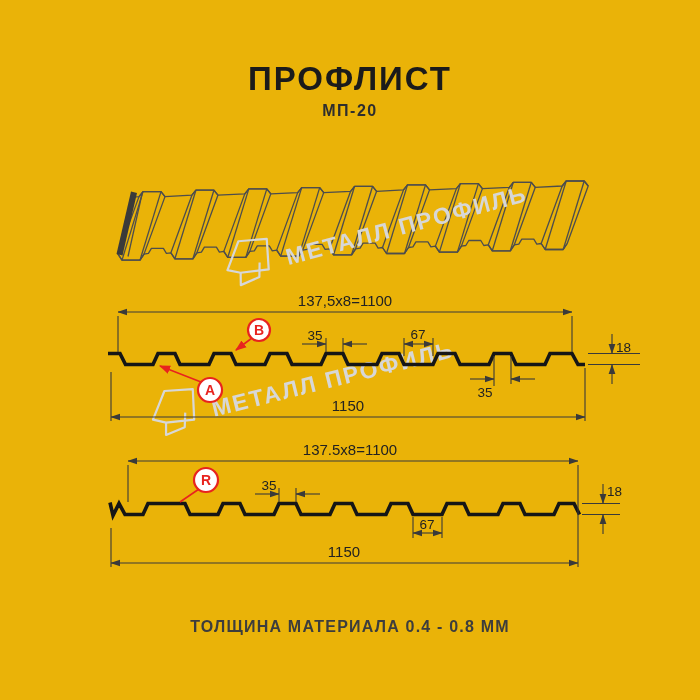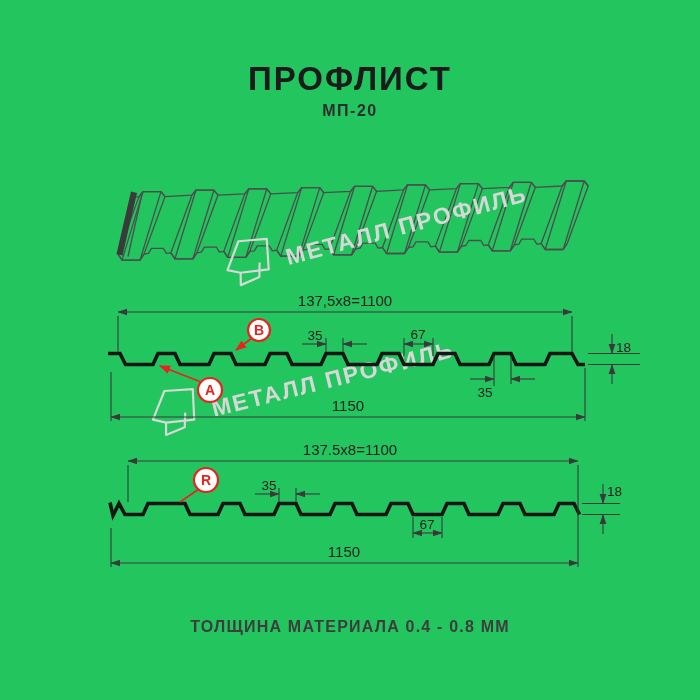--- a/index.html
+++ b/index.html
@@ -1,16 +1,16 @@
 <!DOCTYPE html>
 <html><head>
 <meta charset="utf-8">
 <style>
   html,body{margin:0;padding:0;background:#fff;}
-  .page{position:relative;width:700px;height:700px;background:#22c55e;overflow:hidden;
+  .page{position:relative;width:700px;height:700px;background:#eab308;overflow:hidden;
         font-family:"Liberation Sans",sans-serif;}
   svg text{font-family:"Liberation Sans",sans-serif;}
   .title-t{font-size:33px;font-weight:bold;letter-spacing:2px;fill:#1b1b1b;}
   .subtitle-t{font-size:16px;font-weight:bold;letter-spacing:1.5px;fill:#2e2e2e;}
   .footer-t{font-size:16px;font-weight:bold;letter-spacing:1.2px;fill:#3d3d3d;}
   .dim-t{font-size:13.5px;fill:#222;}
   .dim-big-t{font-size:15px;fill:#222;}
   .wm-t{font-size:23px;font-weight:bold;letter-spacing:2px;fill:#d7d7d7;}
   .red-t{font-size:14px;font-weight:bold;fill:#e8231e;}
   .dimline{stroke:#3a3a3a;stroke-width:1.1;fill:none;}

